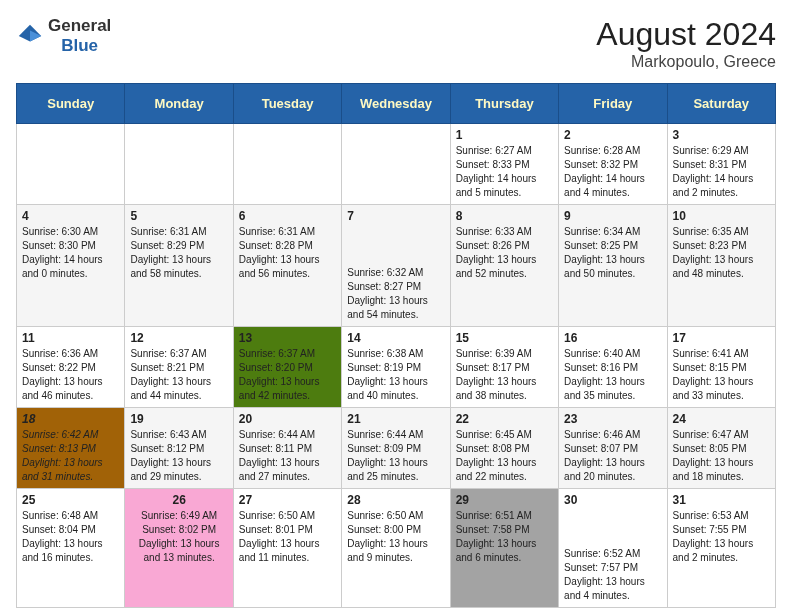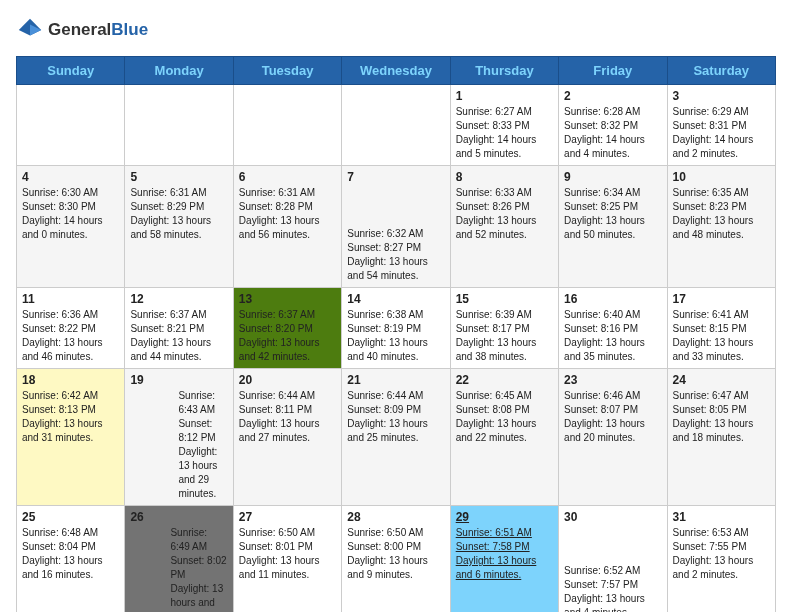--- a/index.html
+++ b/index.html
@@ -16,21 +16,21 @@
       align-items: flex-start;
       margin-bottom: 12px;
     }
     .logo {
       display: flex;
       align-items: center;
       gap: 4px;
     }
     .logo-text {
       display: flex;
-      flex-direction: row;
+      flex-direction: column;
       line-height: 1.1;
     }
     .logo-icon {
       width: 28px;
       height: 28px;
     }
     .title-block {
       text-align: right;
     }
     .month-year {
@@ -42,24 +42,24 @@
       font-size: 16px;
       color: #444;
     }
     .calendar {
       width: 100%;
       border-collapse: collapse;
       border: 1px solid #ccc;
     }
     .calendar th {
       background: #2563a8;
-      color: #7dd3fc;
+      color: #fef9c3;
       font-size: 13px;
       font-weight: bold;
-      padding: 6px 4px;
+      padding: 12px 4px;
       border: 1px solid #1a4e8a;
       text-align: center;
     }
     .calendar td {
       vertical-align: top;
       border: 1px solid #ccc;
       padding: 4px 5px;
       font-size: 10.5px;
       color: #222;
       width: calc(100% / 7);
@@ -98,20 +98,22 @@
     <svg class="logo-icon" viewBox="0 0 40 40" xmlns="http://www.w3.org/2000/svg">
       <polygon points="20,4 36,20 20,28 4,20" fill="#2563a8"></polygon>
       <polygon points="20,12 36,20 20,28" fill="#4a90d9"></polygon>
     </svg>
     <div class="logo-text">
       <span style="font-size:17px;font-weight:bold;color:#333;line-height:1.15;">General</span>
       <span style="font-size:17px;font-weight:bold;color:#2563a8;line-height:1.15;text-align:center;">Blue</span>
     </div>
   </div>
   <div class="title-block">
+    <div class="month-year">August 2024</div>
+    <div class="location">Markopoulo, Greece</div>
   </div>
 </div>
 
 <table class="calendar">
   <thead>
     <tr id="dow-row">
         <th>Sunday</th>
         <th>Monday</th>
         <th>Tuesday</th>
         <th>Wednesday</th>
@@ -227,29 +229,29 @@
 Daylight: 13 hours and 35 minutes.</div>
         </td>
         <td style="background: rgb(255, 255, 255);">
           <span class="day-num">17</span>
           <div class="day-info" style="white-space: pre-line;">Sunrise: 6:41 AM
 Sunset: 8:15 PM
 Daylight: 13 hours and 33 minutes.</div>
         </td>
       </tr>
       <tr>
-        <td style="background: #fef9c3;">
+        <td style="background: #a16207; font-style: italic;">
           <span class="day-num">18</span>
           <div class="day-info" style="white-space: pre-line;">Sunrise: 6:42 AM
 Sunset: 8:13 PM
 Daylight: 13 hours and 31 minutes.</div>
         </td>
         <td style="background: rgb(245, 245, 245);">
           <span class="day-num">19</span>
-          <div class="day-info" style="white-space: pre-line; margin-left: 48px;">Sunrise: 6:43 AM
+          <div class="day-info" style="white-space: pre-line;">Sunrise: 6:43 AM
 Sunset: 8:12 PM
 Daylight: 13 hours and 29 minutes.</div>
         </td>
         <td style="background: rgb(245, 245, 245);">
           <span class="day-num">20</span>
           <div class="day-info" style="white-space: pre-line;">Sunrise: 6:44 AM
 Sunset: 8:11 PM
 Daylight: 13 hours and 27 minutes.</div>
         </td>
         <td style="background: rgb(245, 245, 245);">
@@ -277,39 +279,39 @@
 Daylight: 13 hours and 18 minutes.</div>
         </td>
       </tr>
       <tr>
         <td style="background: rgb(255, 255, 255);">
           <span class="day-num">25</span>
           <div class="day-info" style="white-space: pre-line;">Sunrise: 6:48 AM
 Sunset: 8:04 PM
 Daylight: 13 hours and 16 minutes.</div>
         </td>
-        <td style="background: #737373;">
+        <td style="background: #f9a8d4; text-align: center;">
           <span class="day-num">26</span>
-          <div class="day-info" style="white-space: pre-line; margin-left: 40px;">Sunrise: 6:49 AM
+          <div class="day-info" style="white-space: pre-line;">Sunrise: 6:49 AM
 Sunset: 8:02 PM
 Daylight: 13 hours and 13 minutes.</div>
         </td>
         <td style="background: rgb(255, 255, 255);">
           <span class="day-num">27</span>
           <div class="day-info" style="white-space: pre-line;">Sunrise: 6:50 AM
 Sunset: 8:01 PM
 Daylight: 13 hours and 11 minutes.</div>
         </td>
         <td style="background: rgb(255, 255, 255);">
           <span class="day-num">28</span>
           <div class="day-info" style="white-space: pre-line;">Sunrise: 6:50 AM
 Sunset: 8:00 PM
 Daylight: 13 hours and 9 minutes.</div>
         </td>
-        <td style="background: #7dd3fc; text-decoration: underline;">
+        <td style="background: #a3a3a3;">
           <span class="day-num">29</span>
           <div class="day-info" style="white-space: pre-line;">Sunrise: 6:51 AM
 Sunset: 7:58 PM
 Daylight: 13 hours and 6 minutes.</div>
         </td>
         <td style="background: rgb(255, 255, 255);">
           <span class="day-num">30</span>
           <div class="day-info" style="white-space: pre-line; margin-top: 40px;">Sunrise: 6:52 AM
 Sunset: 7:57 PM
 Daylight: 13 hours and 4 minutes.</div>

